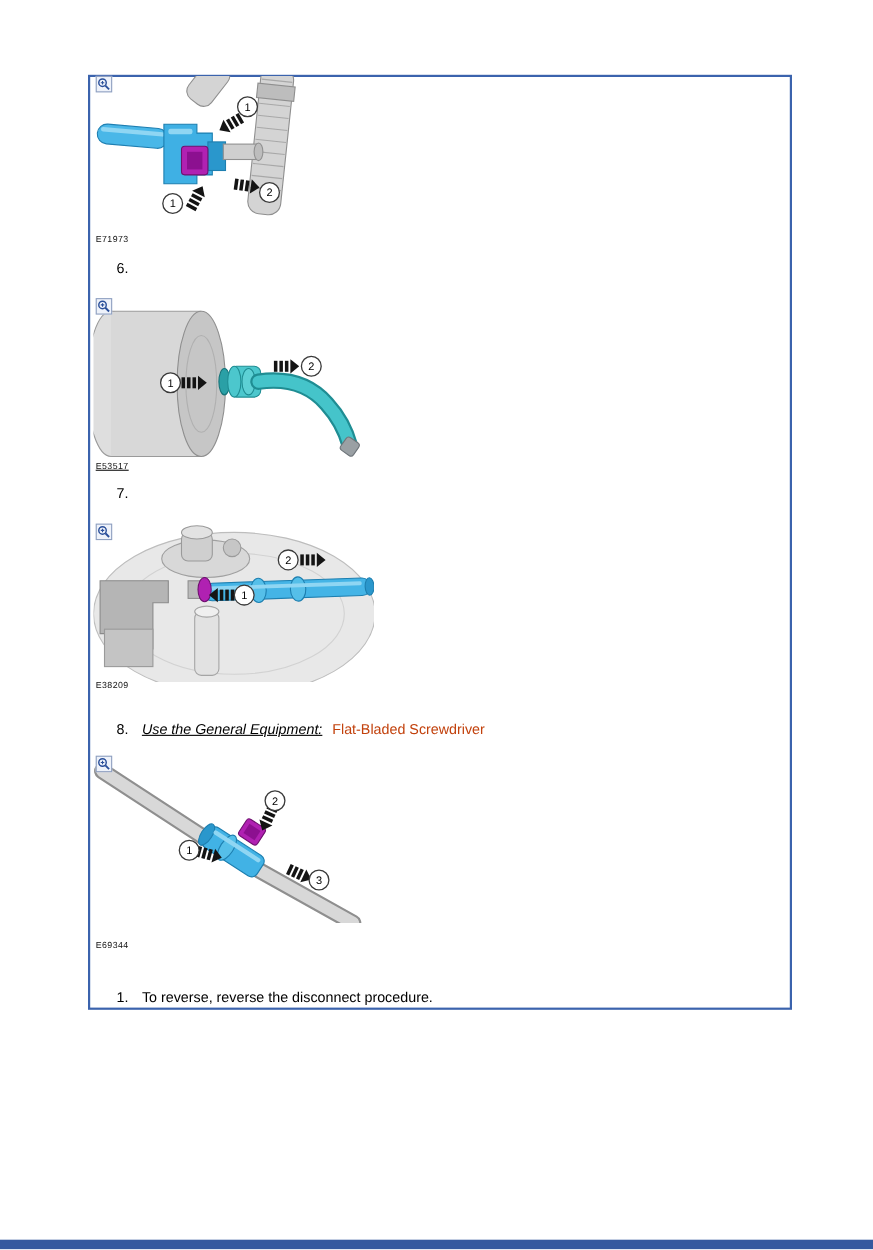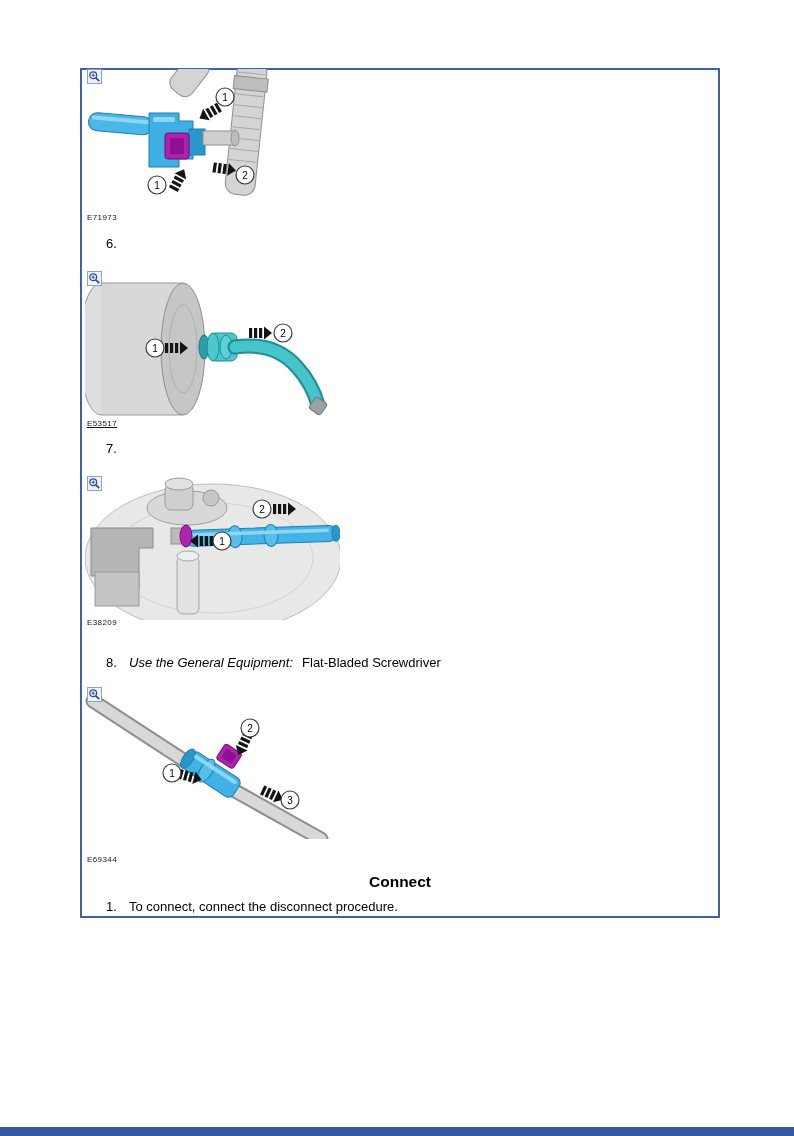--- a/index.html
+++ b/index.html
@@ -20,22 +20,22 @@
   .fig .fig-label {
     position:absolute; left:2px; font-size:8px; color:#111; letter-spacing:.4px;
   }
   .zoom-btn {
     position:absolute; left:2px; top:0; width:15px; height:15px; z-index:5;
     background:#eef2fa; border:1px solid #8fa0c0; display:flex; align-items:center; justify-content:center;
     cursor:pointer;
   }
   .step { position:absolute; font-size:13px; line-height:1.3; display:flex; gap:9px; white-space:nowrap; }
   .step .num { min-width:14px; }
-  .step .it { font-style:italic; }
-  .step .link { color:#000000; text-decoration:none; cursor:pointer; }
+  .step .it { font-style:italic;text-decoration:underline; }
+  .step .link { color:#c2410c; text-decoration:none; cursor:pointer; }
   .connect-heading {
     position:absolute; left:80px; top:873px; width:640px; text-align:center;
     font-size:15.5px; font-weight:bold;
   }
   
   .callout circle { fill:#ffffff; stroke:#3a3a3a; stroke-width:1.2; }
   .callout text { font-size:10px; font-family:"Liberation Sans", sans-serif; fill:#000; text-anchor:middle; }
   .stripe-arrow rect, .stripe-arrow polygon { fill:#141414; }
 </style>
 </head>
@@ -325,21 +325,20 @@
           <text dy="3.5">1</text>
       </g>
       <g class="callout" transform="translate(205,113)">
         <circle r="9"></circle>
           <text dy="3.5">3</text>
       </g>
     </svg>
     <div class="fig-label" style="top:168px;">E69344</div>
   </div>
 
-  <div class="connect-heading">Connect</div>
   <div class="step" style="left:106px; top:899px;">
     <span class="num">1.</span>
-    <span>To connect, connect the disconnect procedure.</span>
+    <span>To reverse, reverse the disconnect procedure.</span>
   </div>
 
   <div class="footer-bar"></div>
 
 </div>
 
 </body></html>

